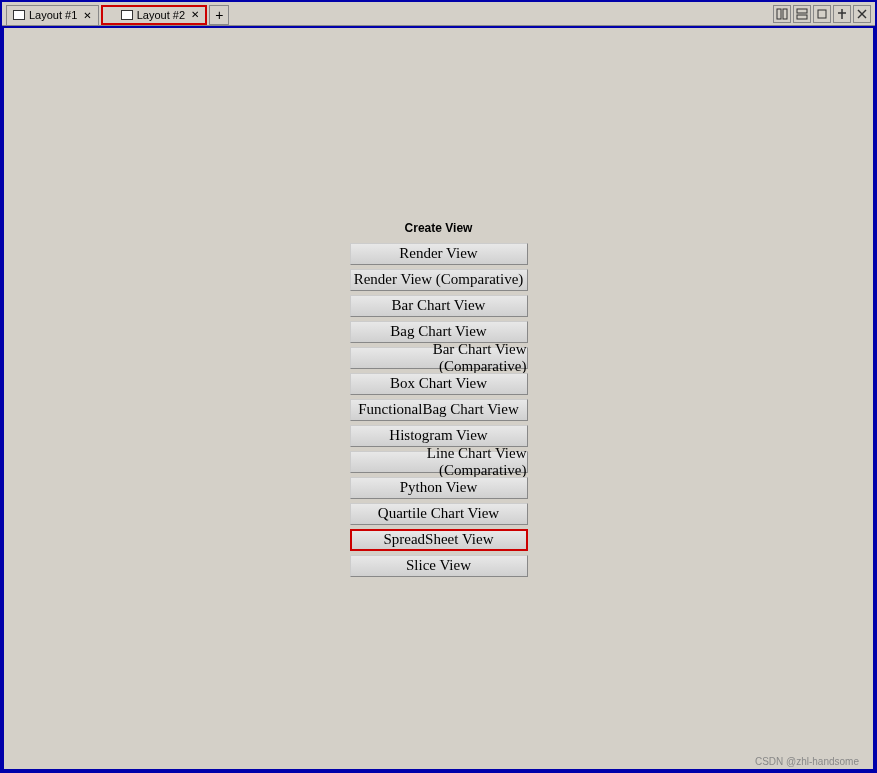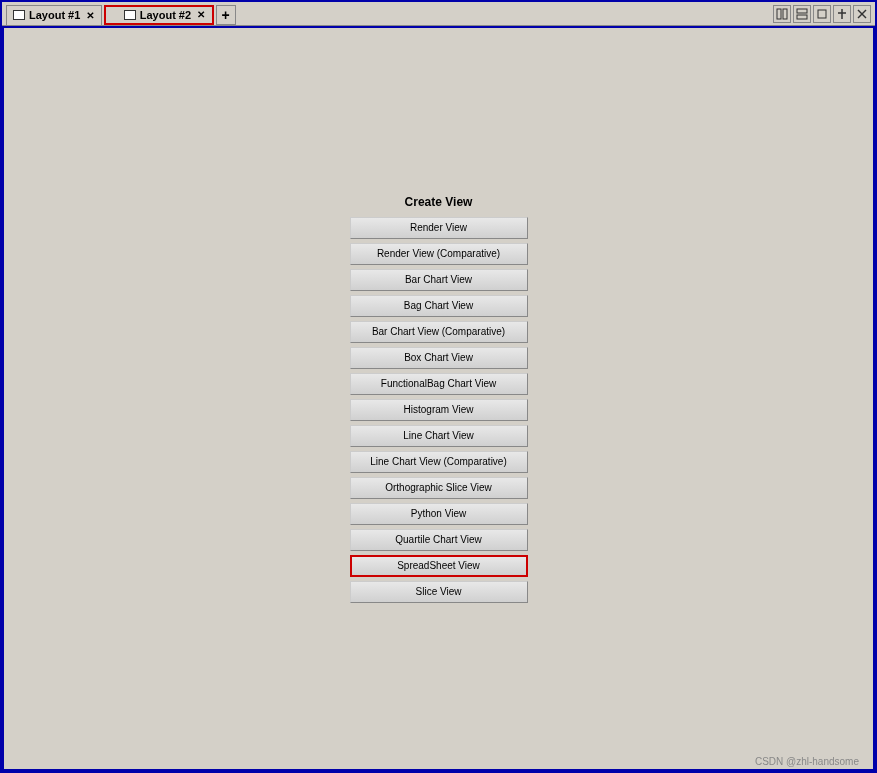--- a/index.html
+++ b/index.html
@@ -25,21 +25,20 @@
       position: relative;
     }
 
     .tab-bar {
       display: flex;
       align-items: center;
       background: #d4d0c8;
       padding: 2px 4px 0 4px;
       border-bottom: 1px solid #888;
       height: 24px;
-      font-weight: bold;
     }
 
     .tab {
       display: flex;
       align-items: center;
       padding: 2px 6px;
       background: #d4d0c8;
       border: 1px solid #888;
       border-bottom: none;
       margin-right: 2px;
@@ -123,26 +122,26 @@
     }
 
     .view-button {
       width: 178px;
       height: 22px;
       background: linear-gradient(to bottom, #e8e8e8, #d0d0d0);
       border: 1px solid #888;
       border-top-color: #ccc;
       border-left-color: #ccc;
       cursor: pointer;
-      font-size: 10px;
+      font-size: 15px;
       text-align: right;
       display: flex;
       align-items: center;
       justify-content: center;
-      font-family: Liberation Sans, sans-serif;
+      font-family: Liberation Serif, serif;
     }
 
     .view-button.highlighted {
       border: 2px solid #cc0000;
       background: linear-gradient(to bottom, #e8e8e8, #d0d0d0);
     }
 
     .watermark {
       position: absolute;
       bottom: 4px;
@@ -207,23 +206,21 @@
       <div class="create-view-title">Create View</div>
 
       <div class="view-button">Render View</div>
       <div class="view-button">Render View (Comparative)</div>
       <div class="view-button">Bar Chart View</div>
       <div class="view-button">Bag Chart View</div>
       <div class="view-button">Bar Chart View (Comparative)</div>
       <div class="view-button">Box Chart View</div>
       <div class="view-button">FunctionalBag Chart View</div>
       <div class="view-button">Histogram View</div>
-      <div class="view-button">Line Chart View</div>
       <div class="view-button">Line Chart View (Comparative)</div>
-      <div class="view-button">Orthographic Slice View</div>
       <div class="view-button">Python View</div>
       <div class="view-button">Quartile Chart View</div>
       <div class="view-button highlighted">SpreadSheet View</div>
       <div class="view-button">Slice View</div>
     </div>
   </div>
 
   <div class="watermark">CSDN @zhl-handsome</div>
 </div>
 

